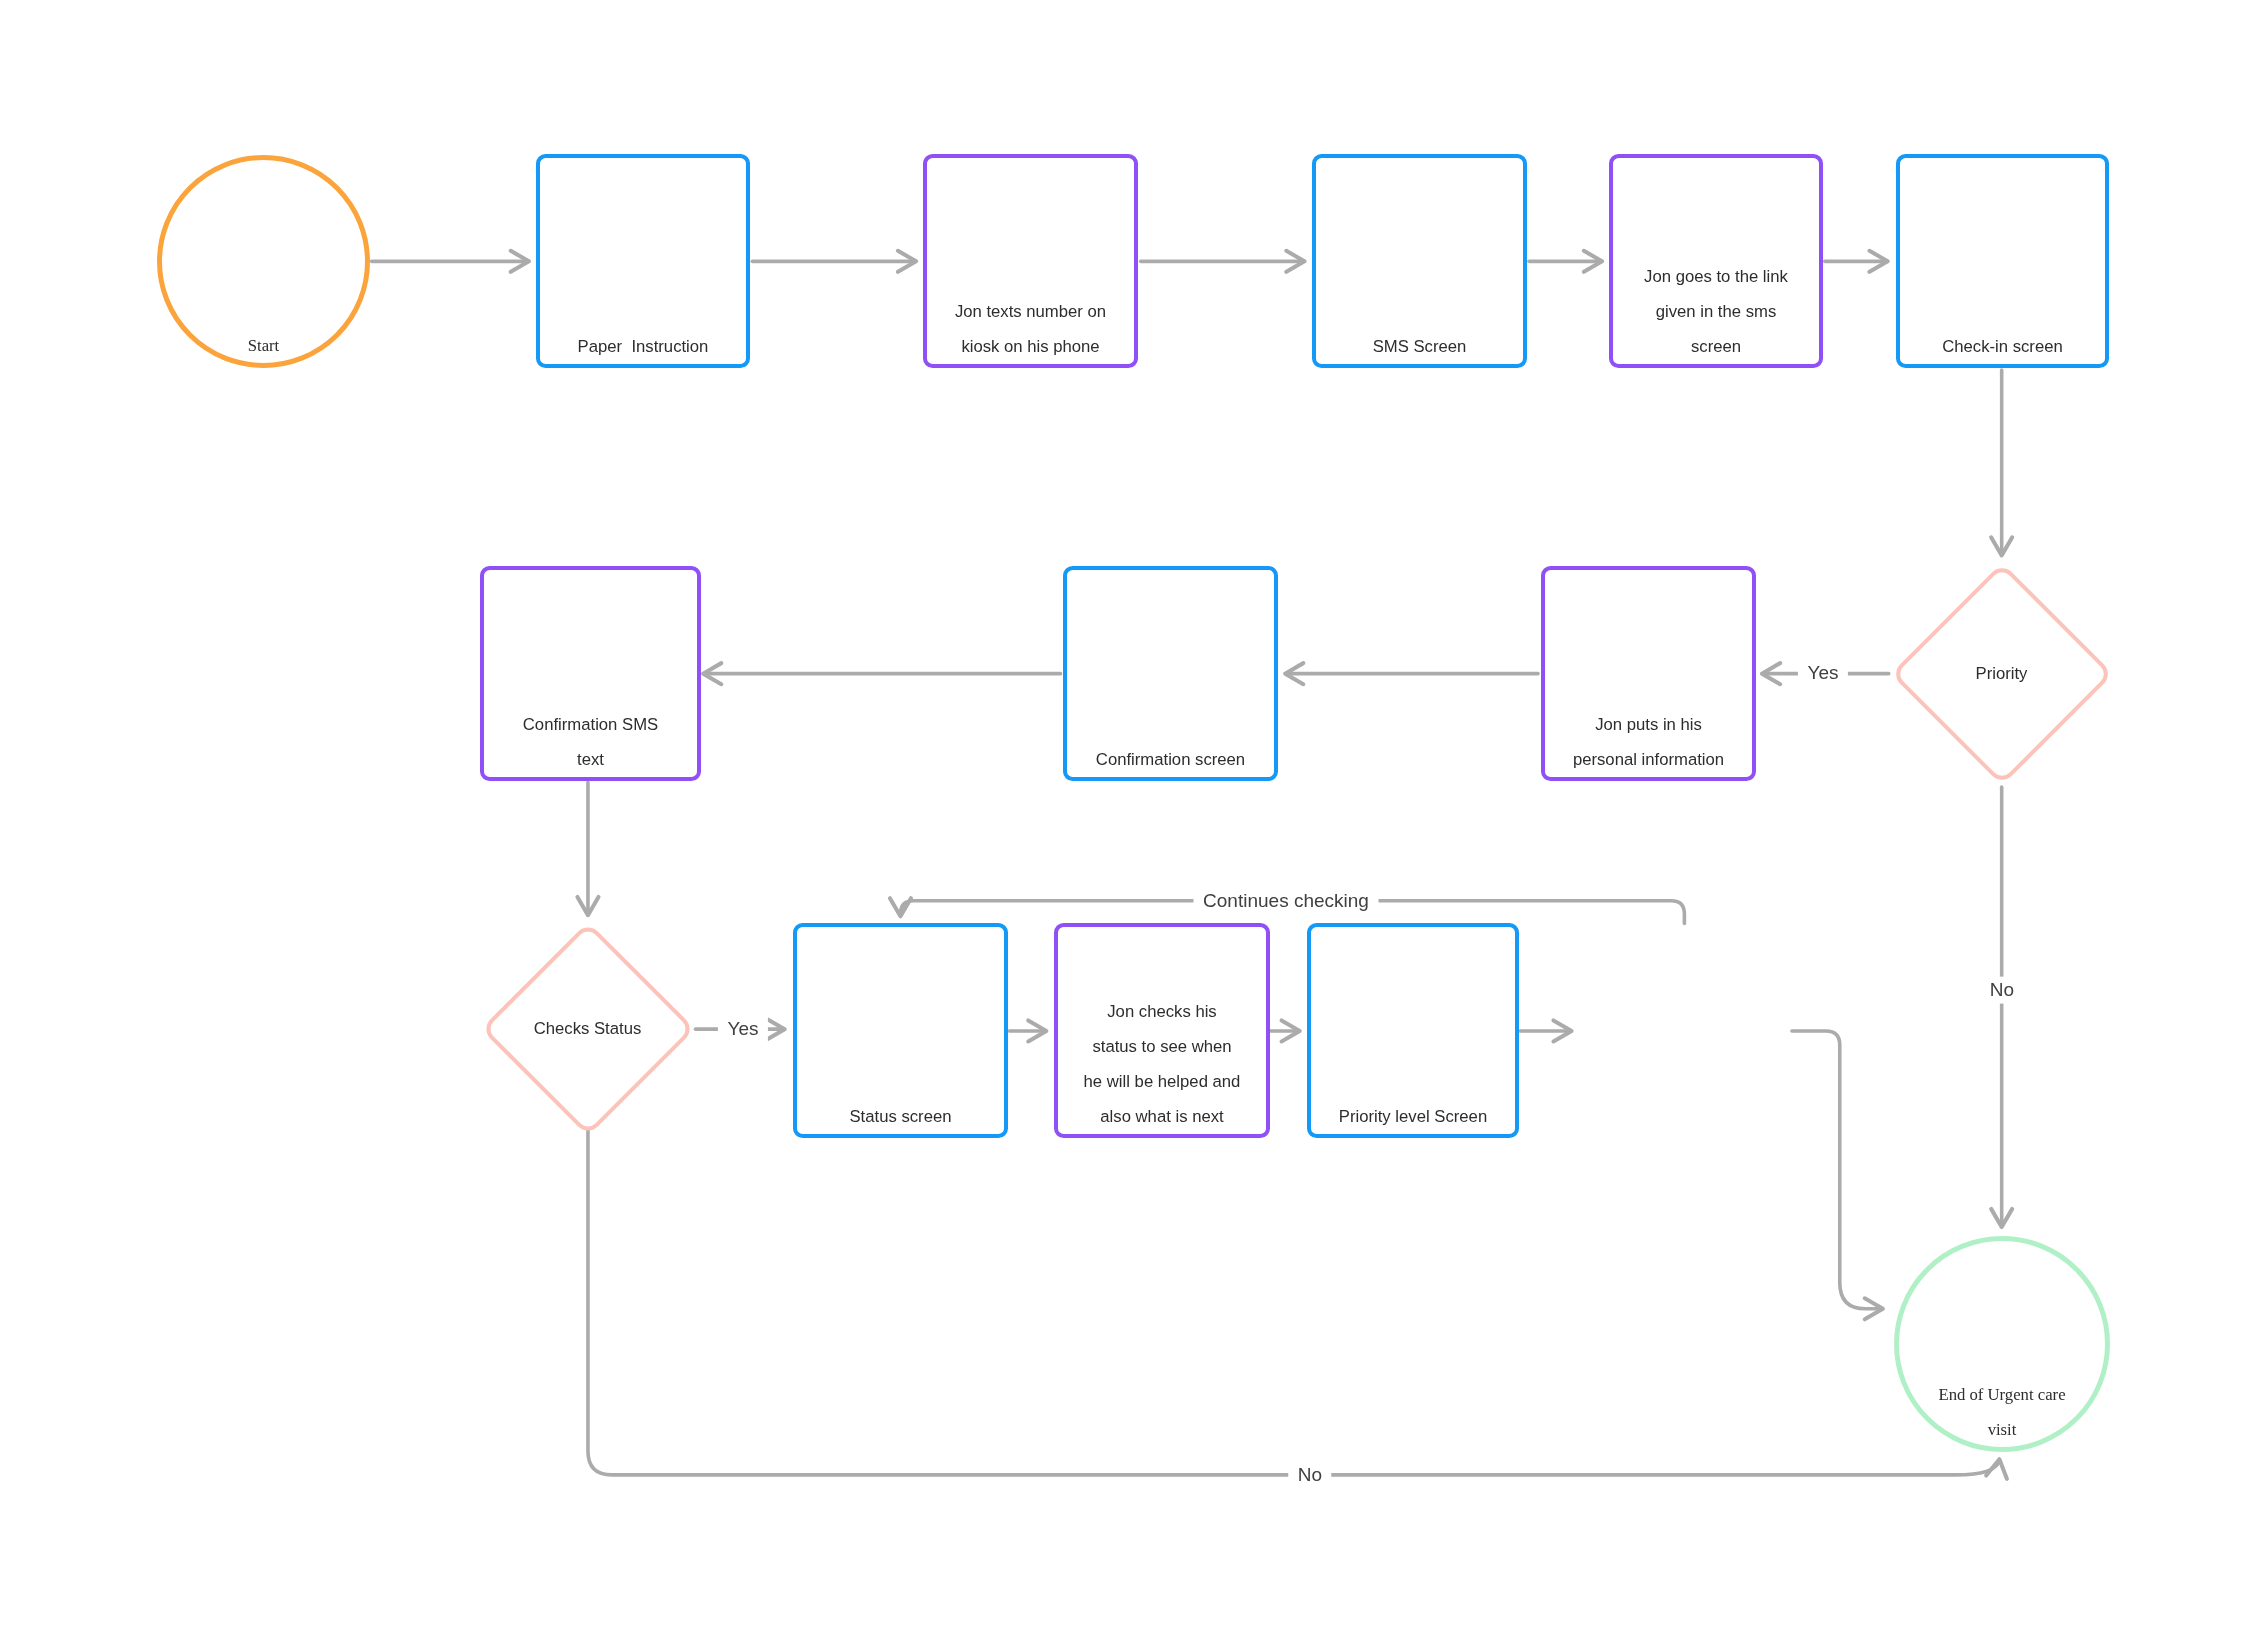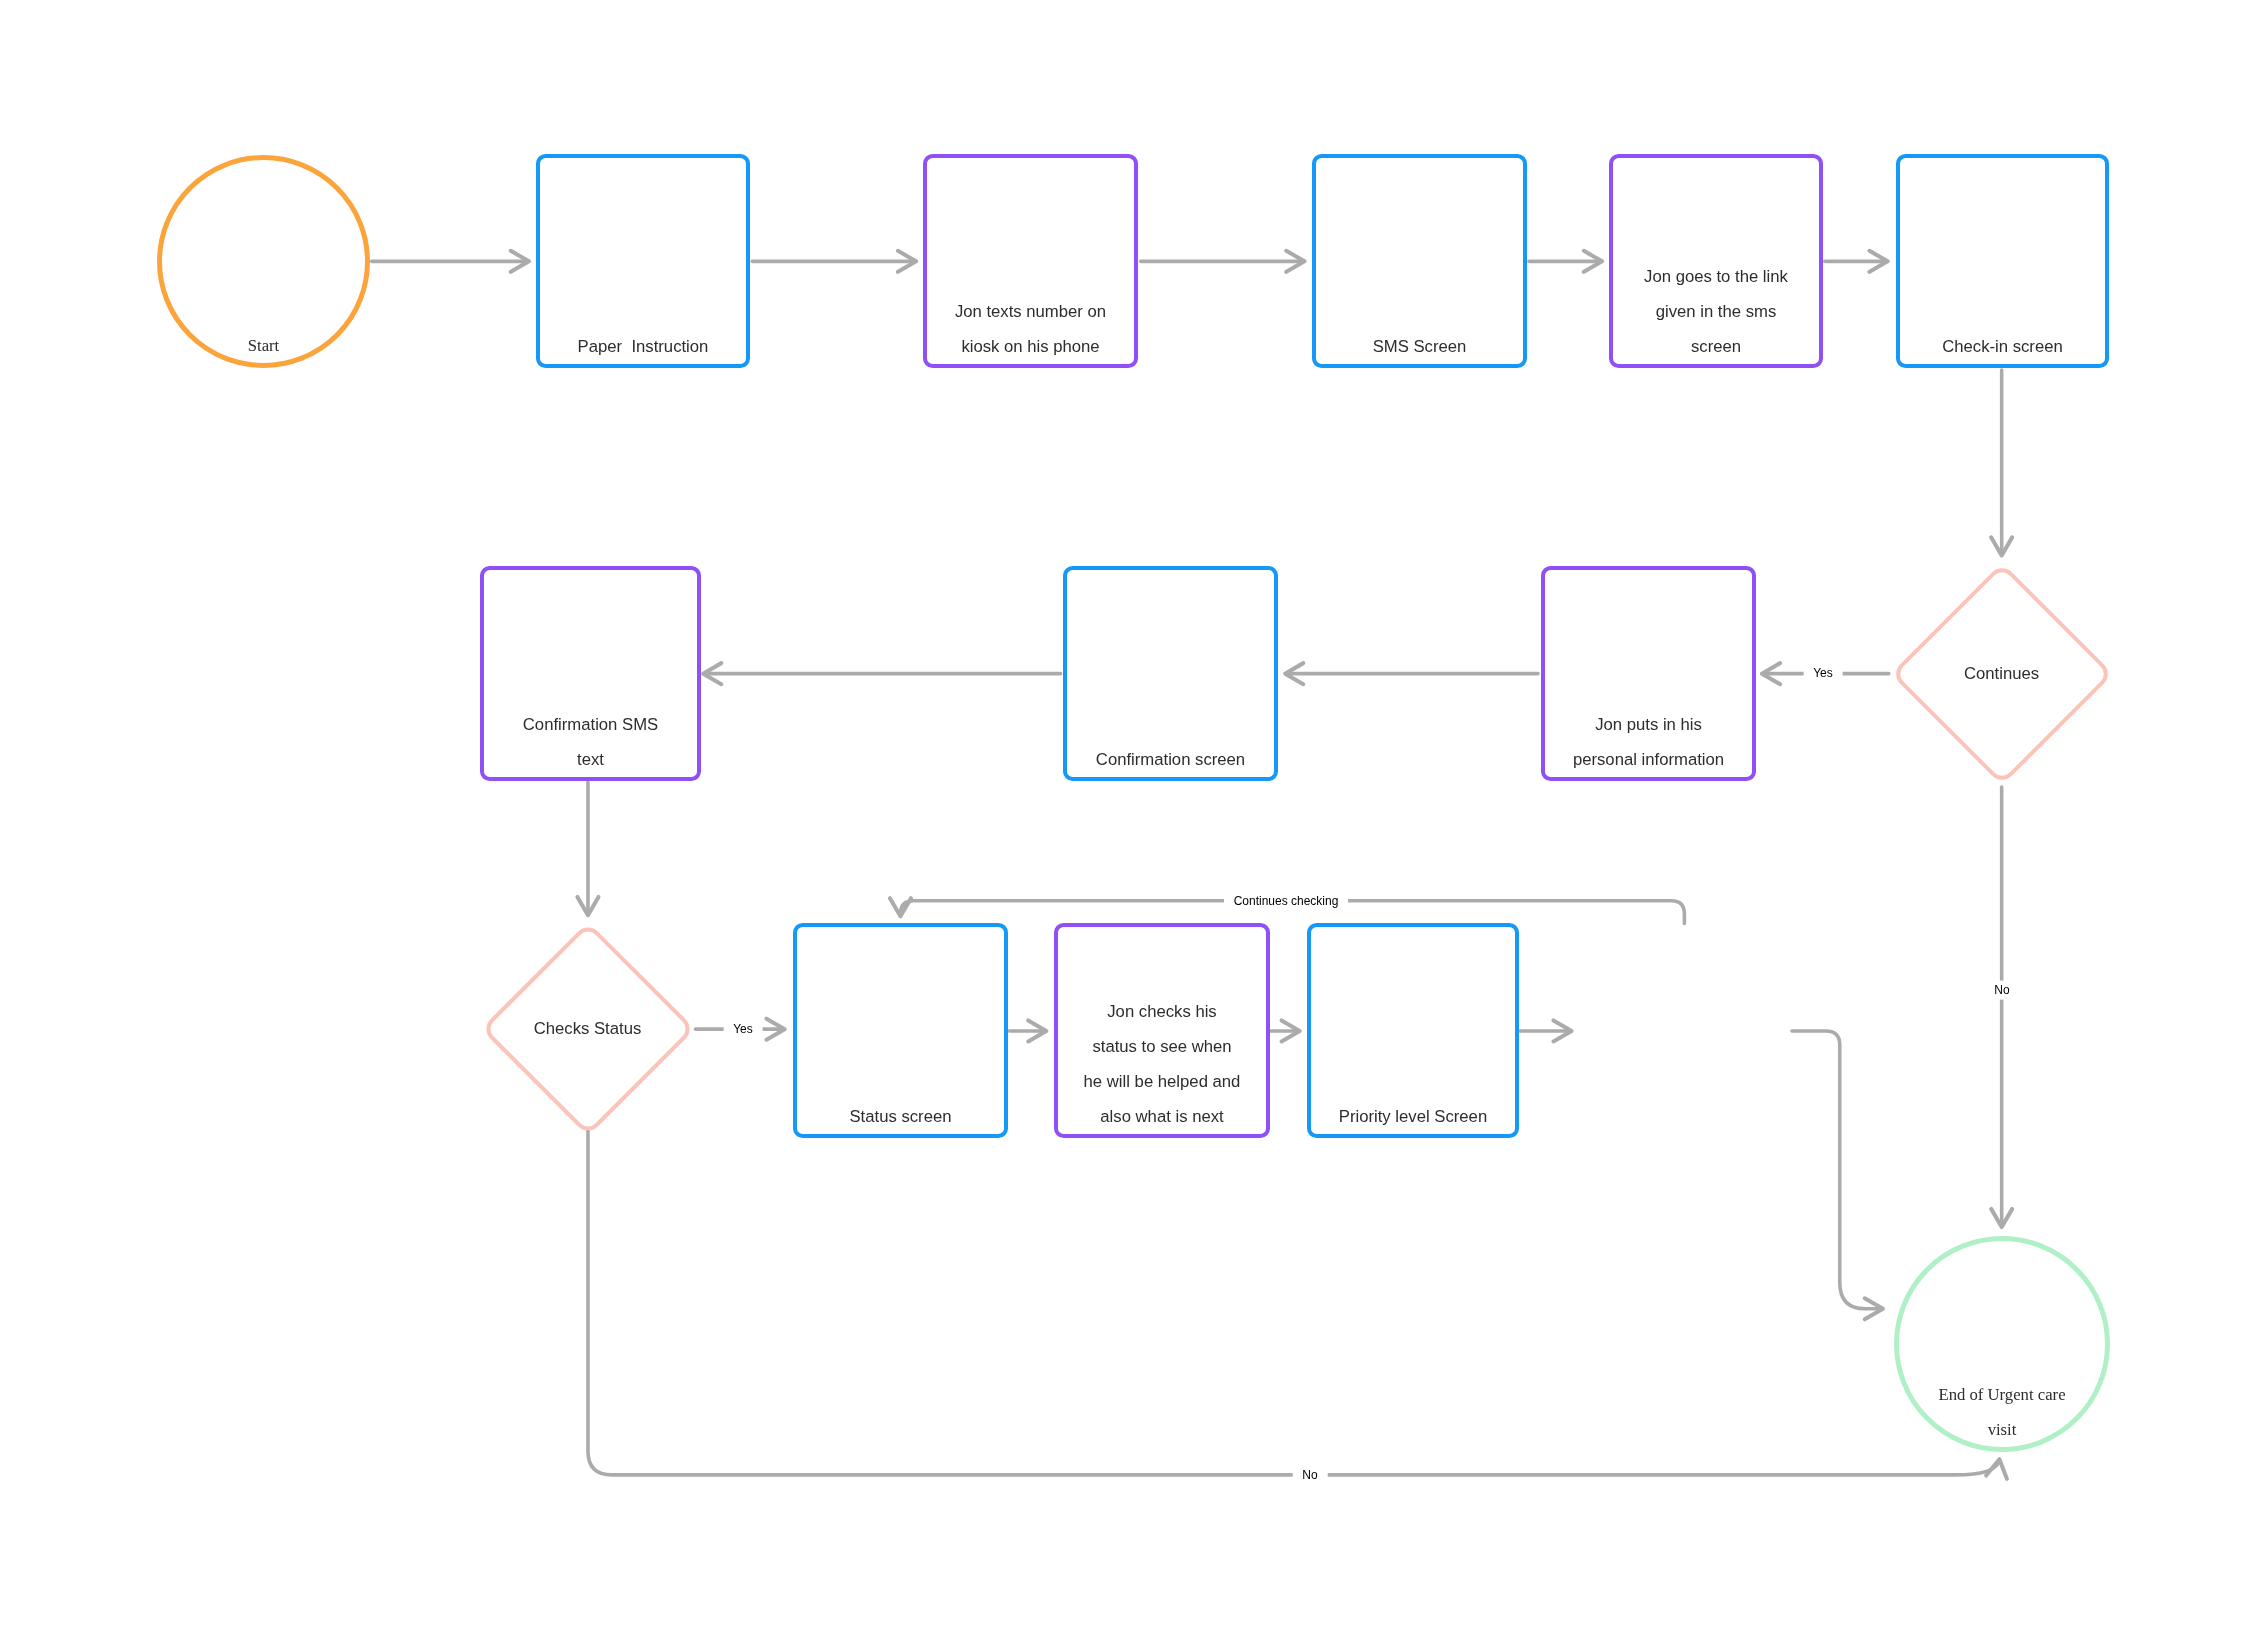--- a/index.html
+++ b/index.html
@@ -37,21 +37,21 @@
     transform:rotate(45deg);
   }
   .diamond-label{
     position:absolute;display:flex;align-items:center;justify-content:center;
     text-align:center;font-size:16.7px;line-height:2.1;
   }
 
   .edge-label{
     position:absolute;transform:translate(-50%,-50%);
     background:#ffffff;padding:2.4px 9.6px;
-    font-size:12px;color:#000000;white-space:nowrap;
+    font-size:19px;color:#404040;white-space:nowrap;
   }
 
   
   #n-start{left:157px;top:155px;width:213px;height:213px;}
   #n-paper{left:536px;top:154px;width:214px;height:214px;}
   #n-jontexts{left:923px;top:154px;width:215px;height:214px;}
   #n-sms{left:1312px;top:154px;width:215px;height:214px;}
   #n-jongoes{left:1609px;top:154px;width:214px;height:214px;}
   #n-checkin{left:1896px;top:154px;width:213px;height:214px;}
 
@@ -122,21 +122,21 @@
   </div>
   <div class="node box purple" id="n-jongoes">
     <span class="lbl">Jon goes to the link given in the sms screen</span>
   </div>
   <div class="node box blue" id="n-checkin">
     <span class="lbl">Check-in screen</span>
   </div>
 
   <div class="diamond-shape" id="d-register"></div>
   <div class="diamond-label" id="lbl-register">
-    <span class="lbl">Continues</span>
+    <span class="lbl">Priority</span>
   </div>
   <div class="node box purple" id="n-jonputs">
     <span class="lbl">Jon puts in his personal information</span>
   </div>
   <div class="node box blue" id="n-confscreen">
     <span class="lbl">Confirmation screen</span>
   </div>
   <div class="node box purple" id="n-confsms">
     <span class="lbl">Confirmation SMS text</span>
   </div>

